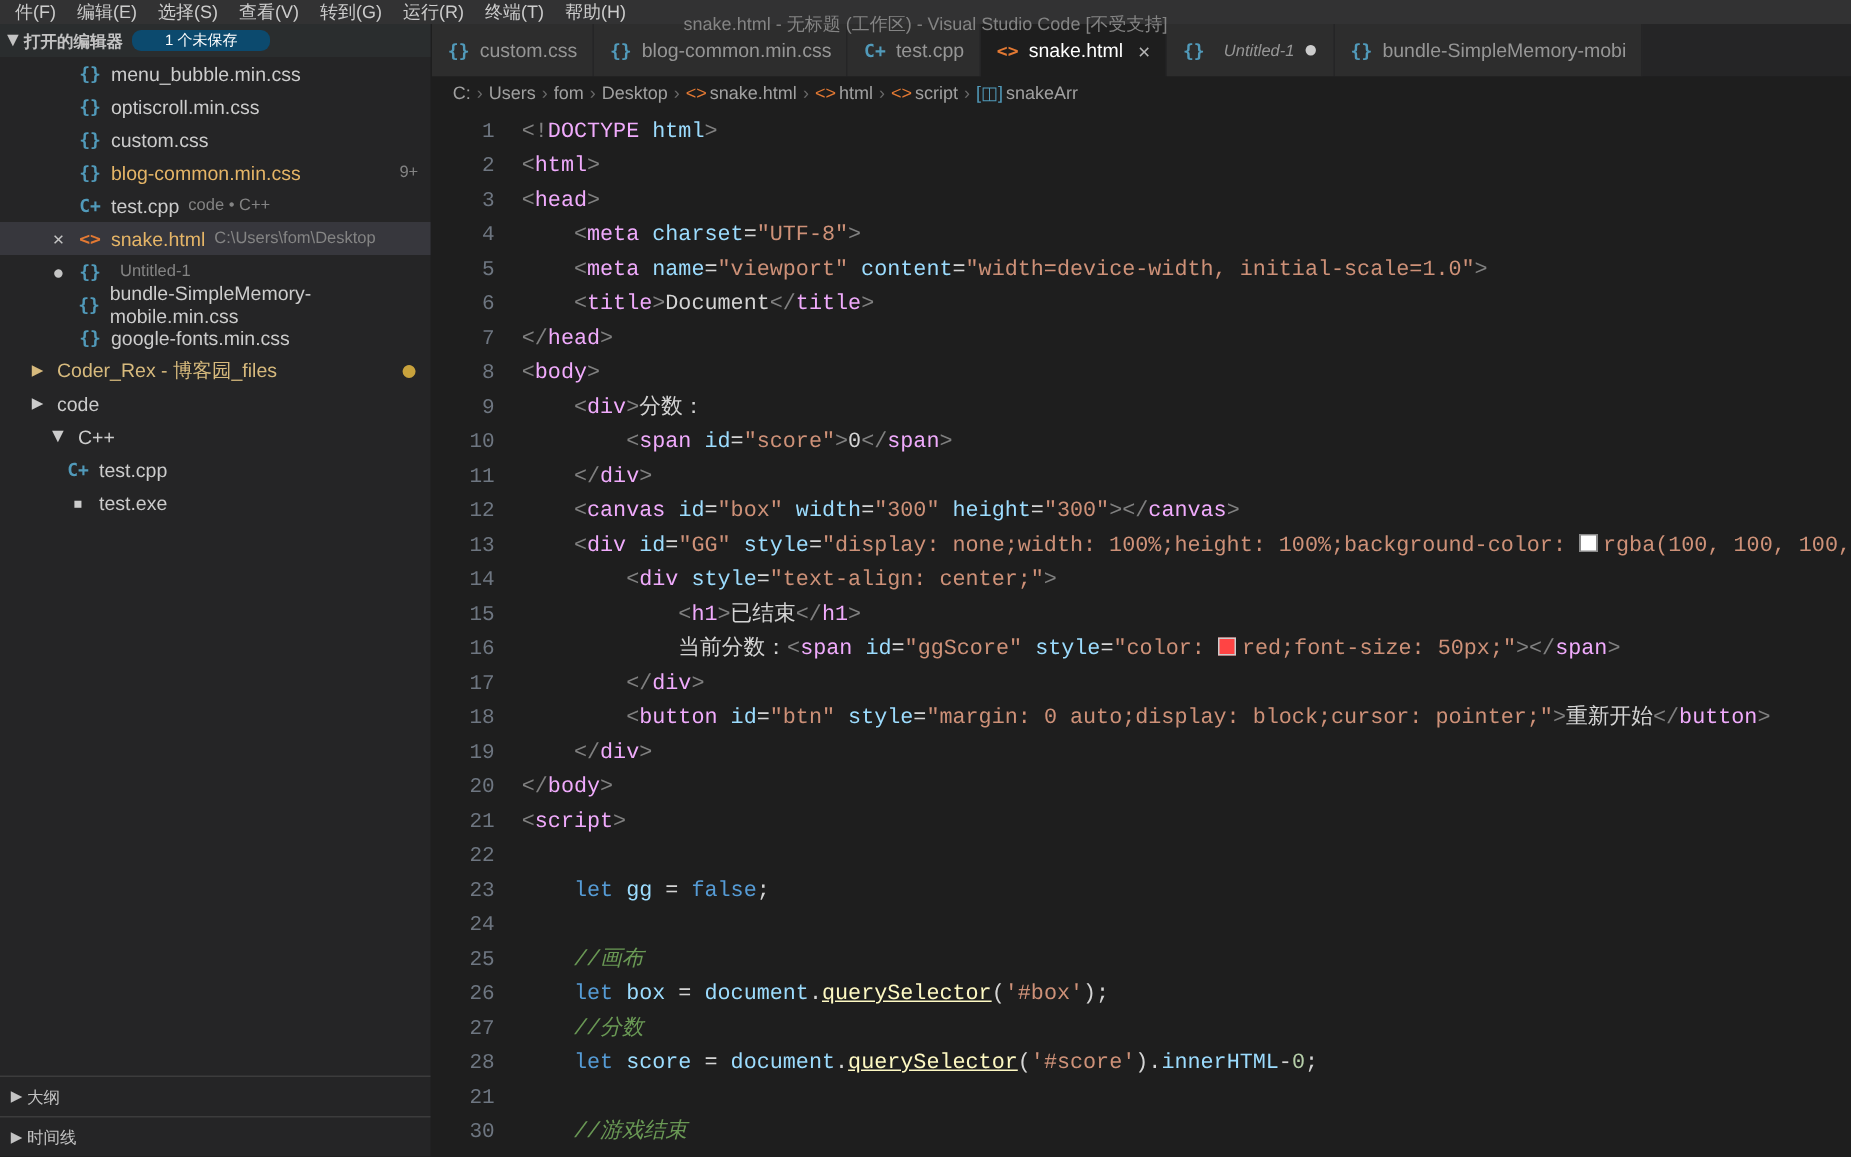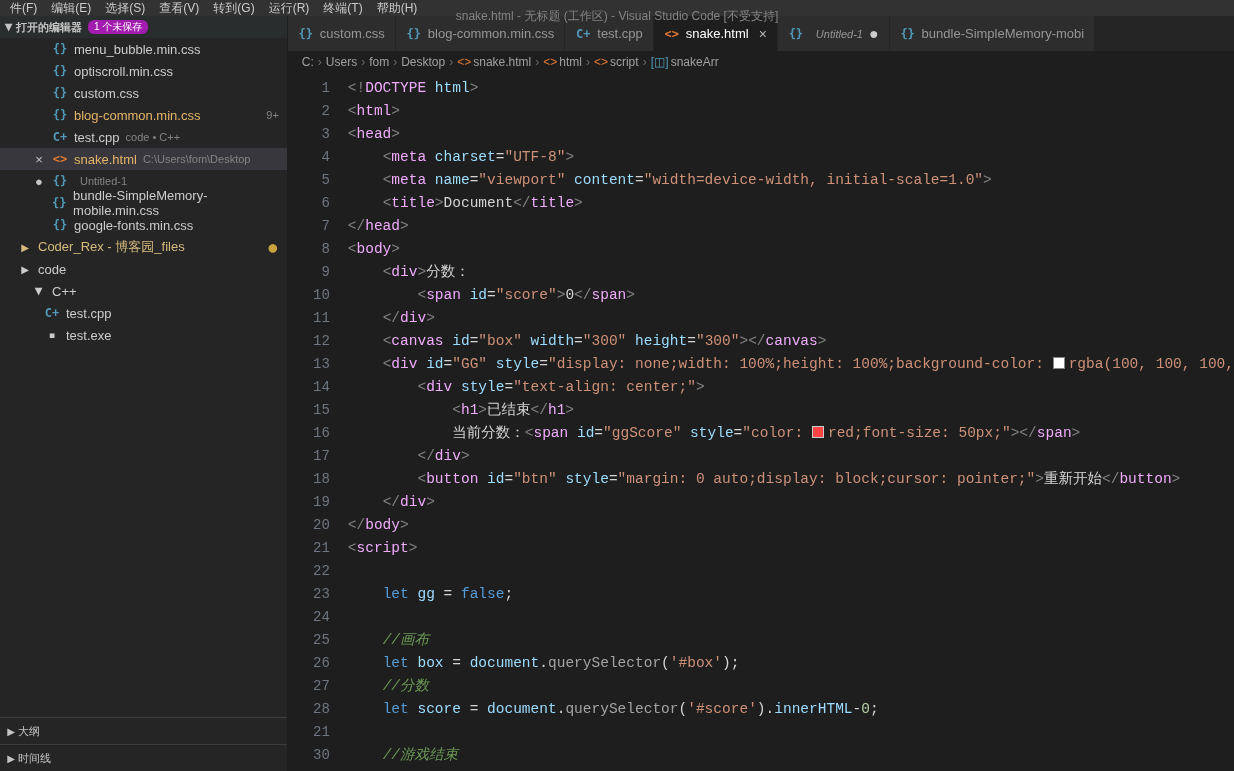--- a/index.html
+++ b/index.html
@@ -6,21 +6,21 @@
   body { font-family: "Segoe UI", "Microsoft YaHei", sans-serif; font-size:13px; background:#1e1e1e; color:#cccccc; overflow:hidden; width:1234px; height:771px; }
   .title-bar { height:16px; background:#323233; display:flex; align-items:center; padding-left:10px; gap:22px; color:#cccccc; font-size:12px; position:relative;}
   .title-bar .menu { cursor:default; }
   .title-bar .center { position:absolute; left:0; right:0; text-align:center; color:#848484; font-size:12px; pointer-events:none;margin-top:16px;}
   .main { display:flex; height:calc(771px - 16px); }
   .sidebar { width:288px; background:#252526; color:#cccccc; display:flex; flex-direction:column; border-right:1px solid #1e1e1e;}
   .side-title { padding:7px 14px; font-size:11px; color:#bbbbbb; letter-spacing:0.3px;}
   .section-head { height:22px; display:flex; align-items:center; padding-left:2px; color:#c3c3c3; font-size:11px; background:#252526; }
   .section-head .chev { width:14px; display:inline-block; text-align:center; transform:rotate(90deg); font-size:10px;}
   .section-head .label { font-weight:600; }
-  .section-head .badge { margin-left:6px; background:#a21caf; color:#fff; font-size:10px; padding:0 6px; border-radius:6px;}
+  .section-head .badge { margin-left:6px; background:#0c4a6e; color:#fff; font-size:10px; padding:0 22px; border-radius:6px;}
   .item { height:22px; display:flex; align-items:center; padding-left:18px; gap:6px; font-size:13px; color:#cccccc;}
   .item.small-pad { padding-left:32px;}
   .item.file-pad { padding-left:44px;}
   .item.active { background:#37373d; color:#e5b567;}
   .item .modified { color:#848484; font-size:11px; margin-left:auto; margin-right:8px;}
   .item .x { width:14px; text-align:center; color:#c5c5c5;}
   .icon-css { color:#519aba; }
   .icon-cpp { color:#519aba; }
   .icon-html { color:#e37933; }
   .icon-file { display:inline-flex; width:16px; font-family:monospace; font-weight:bold; font-size:12px; align-items:center; justify-content:center;}
@@ -47,21 +47,21 @@
   .gutter { width:60px; padding-top:4px; color:#6e7681; font-size:14px; text-align:right; padding-right:18px; font-family: Consolas, "Courier New", monospace; line-height:23px; user-select:none;}
   .code { flex:1; padding-top:4px; font-family: Consolas, "Courier New", monospace; font-size:14.5px; line-height:23px; white-space:pre; color:#d4d4d4;}
   .pun{color:#808080;}
   .tagc{color:#f0abfc;}
   .attr{color:#9cdcfe;}
   .str{color:#ce9178;}
   .kw{color:#569cd6;}
   .var{color:#9cdcfe;}
   .num{color:#b5cea8;}
   .com{color:#6a9955; font-style:italic;}
-  .fn{color:#a3a3a3;}
+  .fn{color:#fef9c3;text-decoration:underline;}
   .bool{color:#569cd6;}
   .swatch{display:inline-block;width:12px;height:12px;vertical-align:middle;margin:0 4px 2px 0;border:1px solid #ccc;}
   .swatch.white{background:#fff;border:1px solid #888;}
   .swatch.red{background:#f44;}
 </style>
 </head>
 <body>
 
 <div class="title-bar">
   <span id="menu-holder"><span class="menu" style="margin-right: 14px;">件(F)</span><span class="menu" style="margin-right: 14px;">编辑(E)</span><span class="menu" style="margin-right: 14px;">选择(S)</span><span class="menu" style="margin-right: 14px;">查看(V)</span><span class="menu" style="margin-right: 14px;">转到(G)</span><span class="menu" style="margin-right: 14px;">运行(R)</span><span class="menu" style="margin-right: 14px;">终端(T)</span><span class="menu" style="margin-right: 14px;">帮助(H)</span></span>

